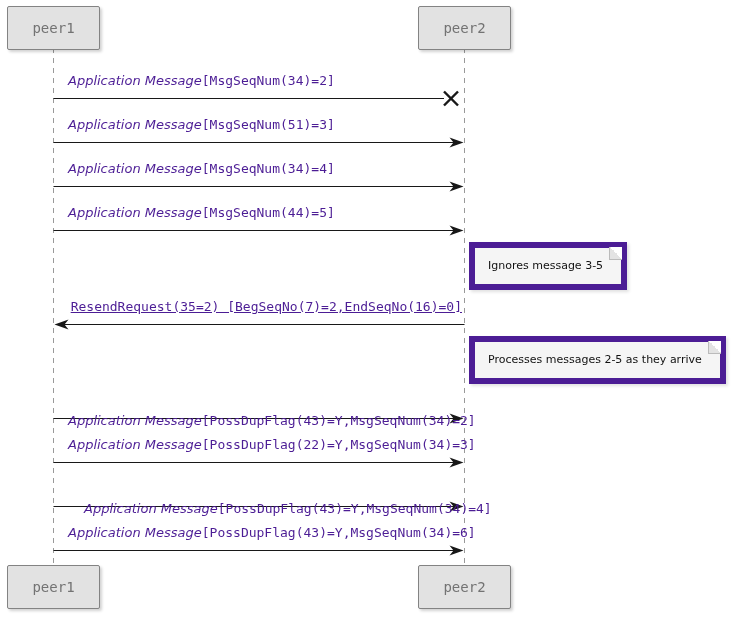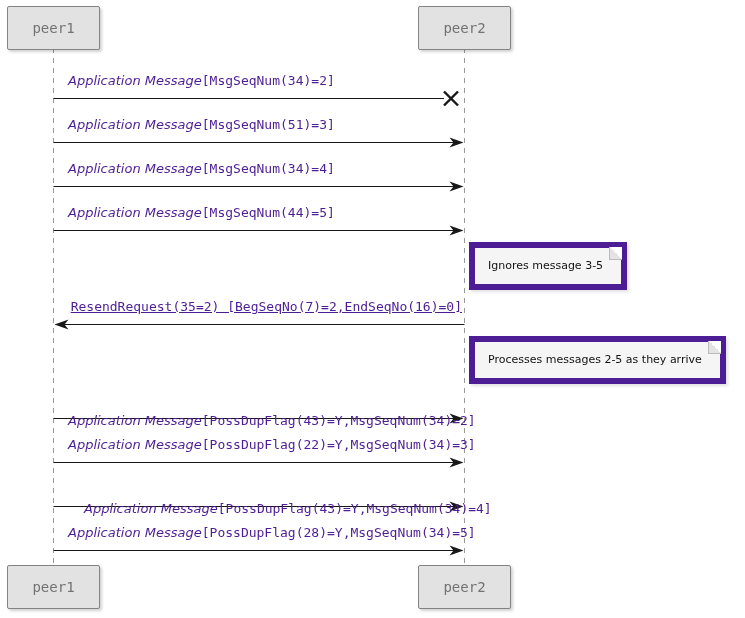--- a/index.html
+++ b/index.html
@@ -70,15 +70,15 @@
       <div class="msg-label" style="top: 72px; left: 68px;"><span class="it">Application Message</span><span class="code">[MsgSeqNum(34)=2]</span></div>
       <div class="msg-label" style="top: 116px; left: 68px;"><span class="it">Application Message</span><span class="code">[MsgSeqNum(51)=3]</span></div>
       <div class="msg-label" style="top: 160px; left: 68px;"><span class="it">Application Message</span><span class="code">[MsgSeqNum(34)=4]</span></div>
       <div class="msg-label" style="top: 204px; left: 68px;"><span class="it">Application Message</span><span class="code">[MsgSeqNum(44)=5]</span></div>
       <div class="note" style="left: 469px; top: 242px;"><span class="note-fold"></span><span>Ignores message 3-5</span></div>
       <div class="msg-label" style="top: 298px; right: 283px; text-decoration: underline;"><span class="code">ResendRequest(35=2) [BegSeqNo(7)=2,EndSeqNo(16)=0]</span></div>
       <div class="note" style="left: 469px; top: 336px;"><span class="note-fold"></span><span>Processes messages 2-5 as they arrive</span></div>
       <div class="msg-label" style="top: 392px; left: 68px; margin-top: 20px;"><span class="it">Application Message</span><span class="code">[PossDupFlag(43)=Y,MsgSeqNum(34)=2]</span></div>
       <div class="msg-label" style="top: 436px; left: 68px;"><span class="it">Application Message</span><span class="code">[PossDupFlag(22)=Y,MsgSeqNum(34)=3]</span></div>
       <div class="msg-label" style="top: 480px; left: 84px; margin-top: 20px;"><span class="it">Application Message</span><span class="code">[PossDupFlag(43)=Y,MsgSeqNum(34)=4]</span></div>
-      <div class="msg-label" style="top: 524px; left: 68px;"><span class="it">Application Message</span><span class="code">[PossDupFlag(28)=Y,MsgSeqNum(34)=5]</span></div>
+      <div class="msg-label" style="top: 524px; left: 68px;"><span class="it">Application Message</span><span class="code">[PossDupFlag(43)=Y,MsgSeqNum(34)=6]</span></div>
     </div>
 </div>
 
 </body></html>

